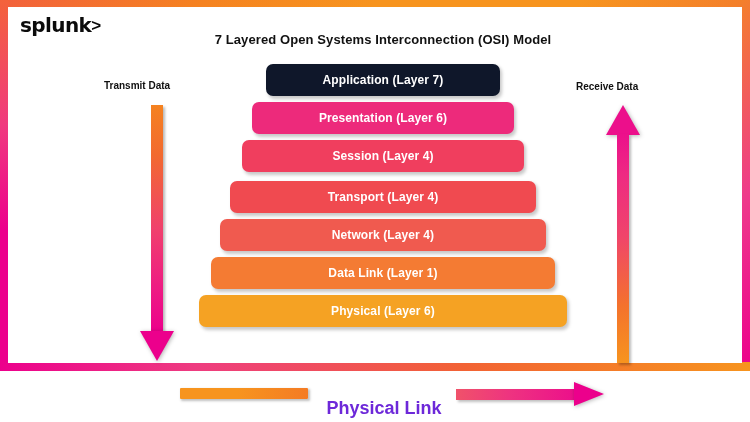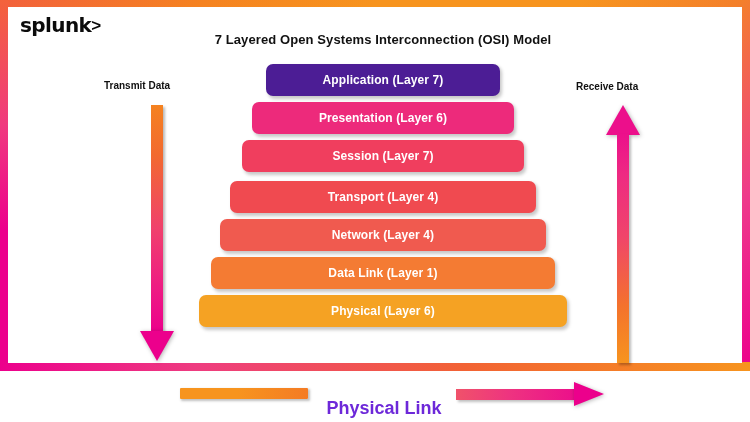--- a/index.html
+++ b/index.html
@@ -237,28 +237,28 @@
       <div class="shaft"></div>
       <div class="head"></div>
     </div>
 
     <div class="v-arrow" id="receive-arrow">
       <div class="head"></div>
       <div class="shaft"></div>
     </div>
 
     <div id="stack">
-        <div class="layer" style="width: 234px; background: #4c1d95;">
+        <div class="layer" style="width: 234px; background: #0f172a;">
           <span>Application (Layer 7)</span>
         </div>
         <div class="layer" style="width: 262px; background: rgb(237, 42, 123);">
           <span>Presentation (Layer 6)</span>
         </div>
         <div class="layer" style="width: 282px; background: rgb(240, 62, 94);">
-          <span>Session (Layer 7)</span>
+          <span>Session (Layer 4)</span>
         </div>
         <div class="layer" style="width: 306px; background: rgb(240, 74, 80); margin-top: 9px;">
           <span>Transport (Layer 4)</span>
         </div>
         <div class="layer" style="width: 326px; background: rgb(240, 90, 79);">
           <span>Network (Layer 4)</span>
         </div>
         <div class="layer" style="width: 344px; background: rgb(244, 123, 51);">
           <span>Data Link (Layer 1)</span>
         </div>

